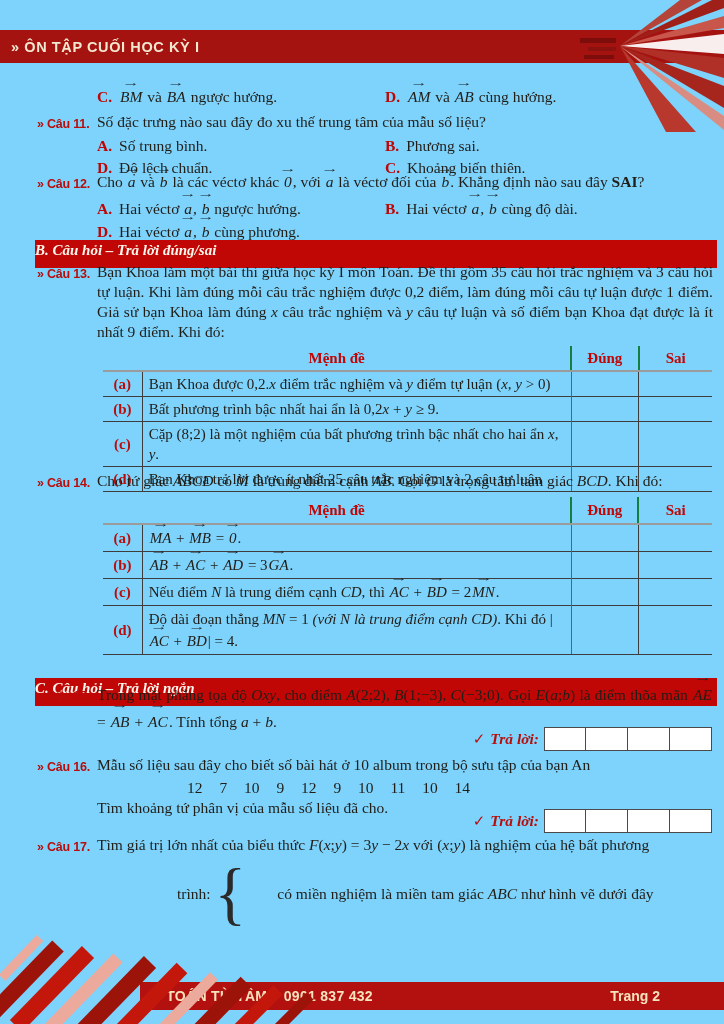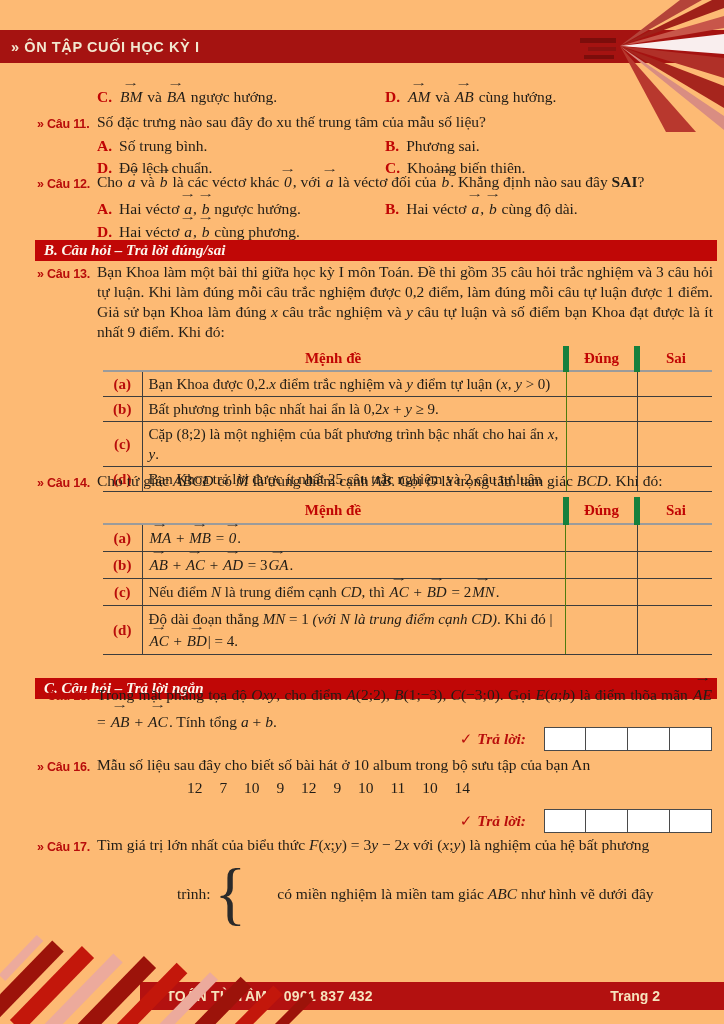--- a/index.html
+++ b/index.html
@@ -1,16 +1,16 @@
 <!DOCTYPE html>
 <html><head>
 <meta charset="utf-8">
 <style>
   html,body{margin:0;padding:0;background:#888;}
-  .page{position:relative;width:724px;height:1024px;background:#fdba74;overflow:hidden;
+  .page{position:relative;width:724px;height:1024px;background:#7dd3fc;overflow:hidden;
         font-family:"Liberation Serif",serif;color:#211d17;}
   
   .banner{position:absolute;top:30px;left:0;width:724px;height:33px;background:#a51311;
           display:flex;align-items:center;z-index:1;}
   .banner-title{color:#f2e7cf;font-family:"Liberation Sans",sans-serif;font-weight:bold;
           font-size:14.5px;letter-spacing:.6px;padding-left:11px;}
   .fan{position:absolute;top:0;right:0;z-index:2;}
   
   .q{position:absolute;left:37px;width:676px;font-size:15.5px;line-height:20px;}
   .qhead{display:flex;}
@@ -18,38 +18,38 @@
           font-size:12.5px;color:#b80d0b;padding-top:2px;letter-spacing:-.2px;}
   .qtext{flex:1;text-align:justify;}
   .opts{margin-left:60px;display:grid;grid-template-columns:288px 1fr;}
   .optlab{color:#c00504;font-weight:bold;margin-right:7px;}
   i{font-family:"Liberation Serif",serif;}
   
   .vec{font-style:italic;display:inline-block;position:relative;margin:0 1px;}
   .vec::after{content:"→";position:absolute;left:50%;top:-9px;transform:translateX(-50%) scaleX(1.6);
           font-style:normal;font-size:11px;line-height:1;color:#1d1d1d;}
   
-  .secbar{position:absolute;left:35px;width:682px;height:21px;background:#c00706;color:#fdf8ee;
-          font-weight:bold;font-style:italic;font-size:15px;line-height:21px;padding-left:9px;
+  .secbar{position:absolute;left:35px;width:682px;height:28px;background:#c00706;color:#fdf8ee;
+          font-weight:bold;font-style:italic;font-size:15px;line-height:21px;
           box-sizing:border-box;}
   
   .ttable{border-collapse:collapse;margin:4px 0 0 66px;width:609px;font-size:15px;line-height:20px;}
   .ttable th,.ttable td{padding:2px 6px;vertical-align:middle;}
   .ttable th{color:#c00504;text-align:center;border-bottom:2.5px solid #9b9b9b;font-size:15px;}
   .col-key{width:27px;text-align:center;color:#b80d0b;font-weight:bold;border-right:1px solid #3d3d3d;padding:2px 2px;}
   .col-text{border-right:1px solid #4d7c0f;padding-left:10px;}
   .col-dung{width:54px;border-right:1px solid #3d3d3d;}
   .col-sai{width:62px;}
-  .vline{border-right:6px solid #15803d;}
+  .vline{border-right:2px solid #15803d;}
   .ttable tbody tr td{border-top:1px solid #3d3d3d;}
   .ttable tbody tr:last-child td{border-bottom:1px solid #3d3d3d;}
   
   .answer{position:absolute;left:0;width:712px;display:flex;justify-content:flex-end;align-items:center;}
   .anscheck{color:#b80d0b;font-size:15px;margin-right:5px;}
-  .anslabel{color:#b80d0b;font-weight:bold;font-style:italic;font-size:15.5px;margin-right:18px;}
+  .anslabel{color:#b80d0b;font-weight:bold;font-style:italic;font-size:15.5px;margin-right:5px;}
   .ansboxes{display:flex;}
   .ansbox{width:42px;height:24px;border:1px solid #4a4a4a;border-left:none;background:#fff;box-sizing:border-box;}
   .ansbox:first-child{border-left:1px solid #4a4a4a;}
   
   .numrow{margin-left:150px;margin-top:1px;word-spacing:13px;}
   .sysrow{display:flex;align-items:center;margin-left:140px;margin-top:4px;}
   .syslabel{margin-right:4px;}
   .brace{font-size:66px;font-weight:400;line-height:1;transform:scaleY(1.06);color:#2a2a2a;margin-right:3px;}
   .syslines{display:flex;flex-direction:column;font-size:15px;line-height:21px;}
   .systext{margin-left:28px;}
@@ -221,20 +221,21 @@
       <span class="ansbox"></span>
     </span>
   </div>
 
   <div class="q" style="top:755px;">
     <div class="qhead">
       <span class="qlabel">» Câu 16.</span>
       <span class="qtext">Mẫu số liệu sau đây cho biết số bài hát ở 10 album trong bộ sưu tập của bạn An</span>
     </div>
     <div class="numrow">12 7 10 9 12 9 10 11 10 14</div>
+    <div style="margin-left:60px;margin-top:0px;">Tìm khoảng tứ phân vị của mẫu số liệu đã cho.</div>
   </div>
   <div class="answer" style="top:809px;">
     <span class="anscheck">✓</span>
     <span class="anslabel">Trả lời:</span>
     <span class="ansboxes">
       <span class="ansbox"></span>
       <span class="ansbox"></span>
       <span class="ansbox"></span>
       <span class="ansbox"></span>
     </span>

